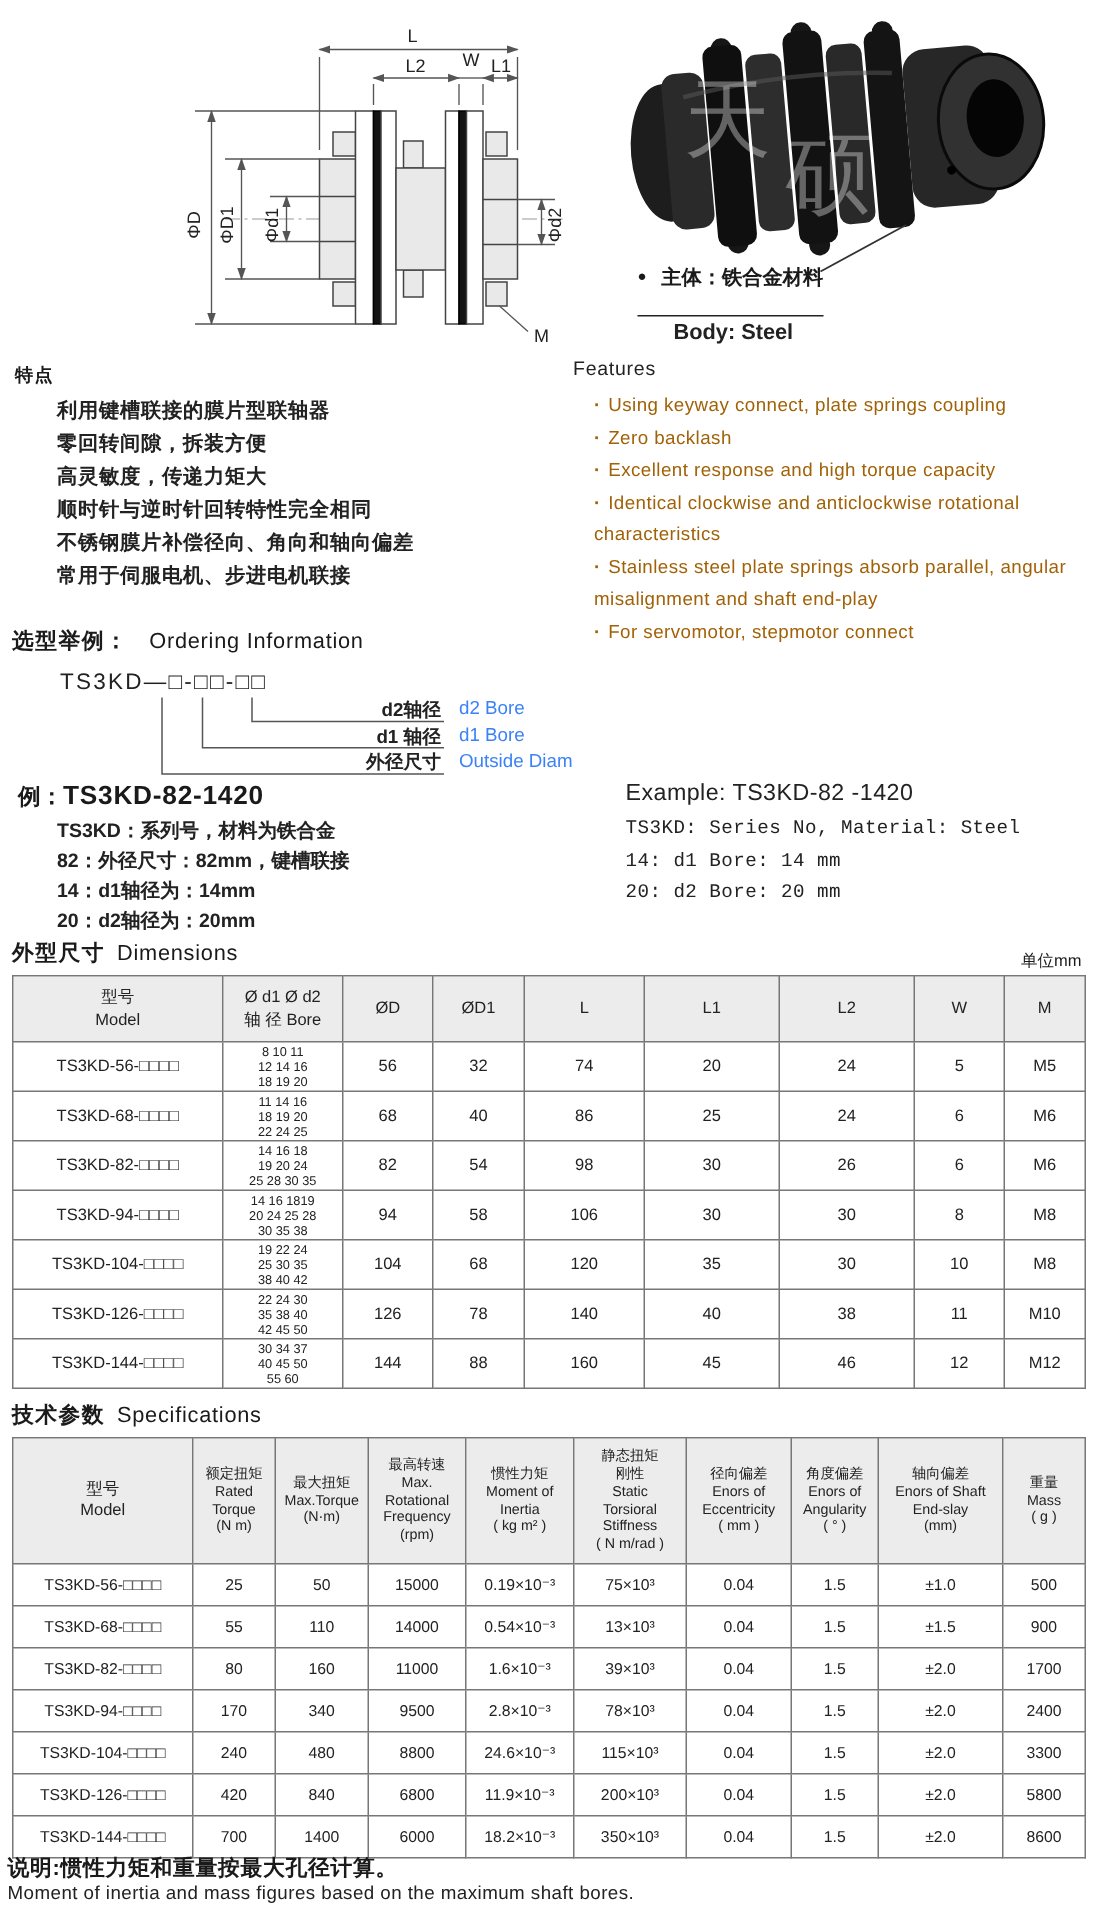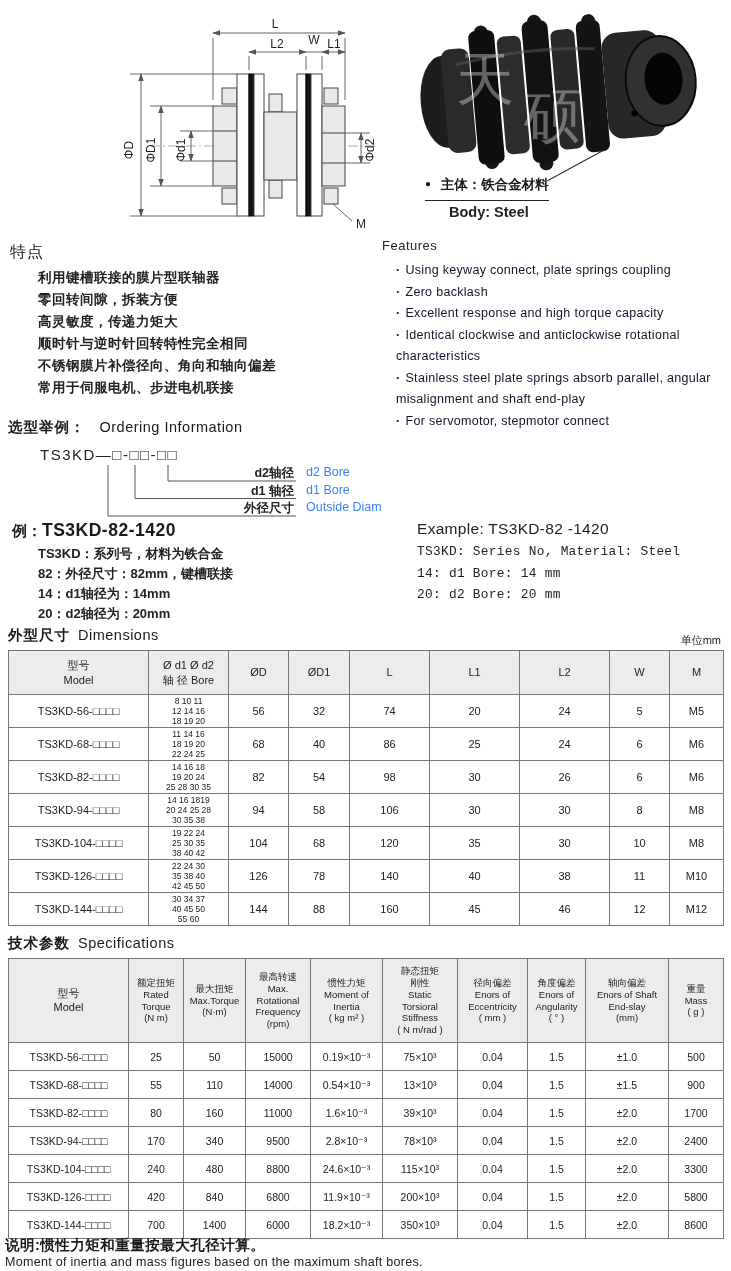--- a/index.html
+++ b/index.html
@@ -6,31 +6,31 @@
   body{
     width:731px;height:1271px;position:relative;background:#fff;
     font-family:"Liberation Sans","DejaVu Sans",sans-serif;color:#1a1a1a;
     -webkit-font-smoothing:antialiased;overflow:hidden;
   }
   .abs{position:absolute;}
   
   #drawing{left:0;top:0;}
   #photo-wrap{left:408px;top:4px;width:310px;height:230px;}
   #photo-caption{left:425px;top:176px;font-size:13.5px;}
-  #photo-caption .cap-row1{font-weight:bold;border-bottom:1.5px solid #222;padding-bottom:6px;display:inline-block;}
+  #photo-caption .cap-row1{font-weight:bold;border-bottom:1.5px solid #222;padding-bottom:16px;display:inline-block;}
   #photo-caption .cap-dot{font-size:10px;vertical-align:2px;margin-right:6px;}
   #photo-caption .cap-row2{margin-left:24px;margin-top:3px;font-size:14.5px;font-weight:bold;color:#222;}
   
   #features-cn{left:10px;top:242px;width:360px;}
-  #features-cn .sec-h{font-size:16px;font-weight:normal;letter-spacing:1px;}
+  #features-cn .sec-h{font-size:12px;font-weight:bold;letter-spacing:1px;}
   #features-cn .f-line{margin:7px 0 0 28px;font-size:13.5px;font-weight:bold;color:#222;letter-spacing:.5px;line-height:15px;}
   #features-en{left:382px;top:238px;width:349px;}
   #features-en .sec-h{font-size:13px;color:#222;letter-spacing:.5px;}
   #features-en ul{list-style:none;margin:7px 0 0 0;padding:0 0 0 14px;}
-  #features-en li{font-size:12.5px;line-height:21.5px;color:#0f172a;letter-spacing:.3px;}
+  #features-en li{font-size:12.5px;line-height:21.5px;color:#a16207;letter-spacing:.3px;}
   #features-en .blt{margin-right:5px;font-weight:bold;}
   
   #ordering{left:8px;top:418px;width:520px;height:110px;}
   #ordering .sec-h-cn{font-size:14.5px;font-weight:bold;letter-spacing:1px;}
   #ordering .sec-h-en{font-size:14.5px;margin-left:14px;letter-spacing:.5px;margin-top:38px;}
   #ord-code{position:absolute;left:32px;top:28px;font-size:15px;letter-spacing:1.5px;color:#222;}
   .co-cn{position:absolute;width:130px;left:156px;text-align:right;font-size:12.5px;font-weight:bold;color:#222;}
   .co-en{position:absolute;left:298px;font-size:12.5px;color:#3b82f6;}
   #ord-lines{position:absolute;left:0;top:0;}
   

